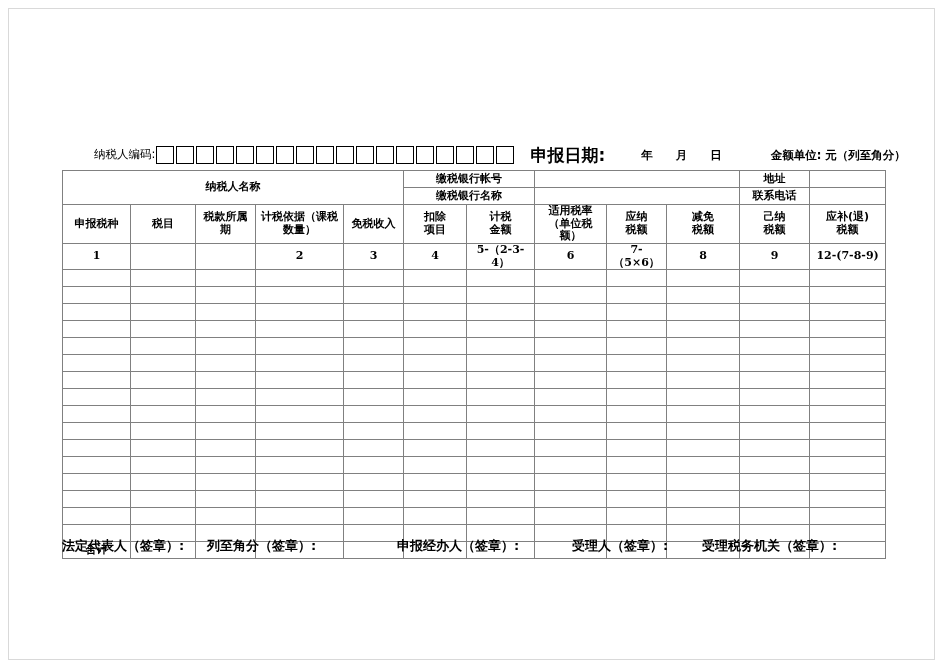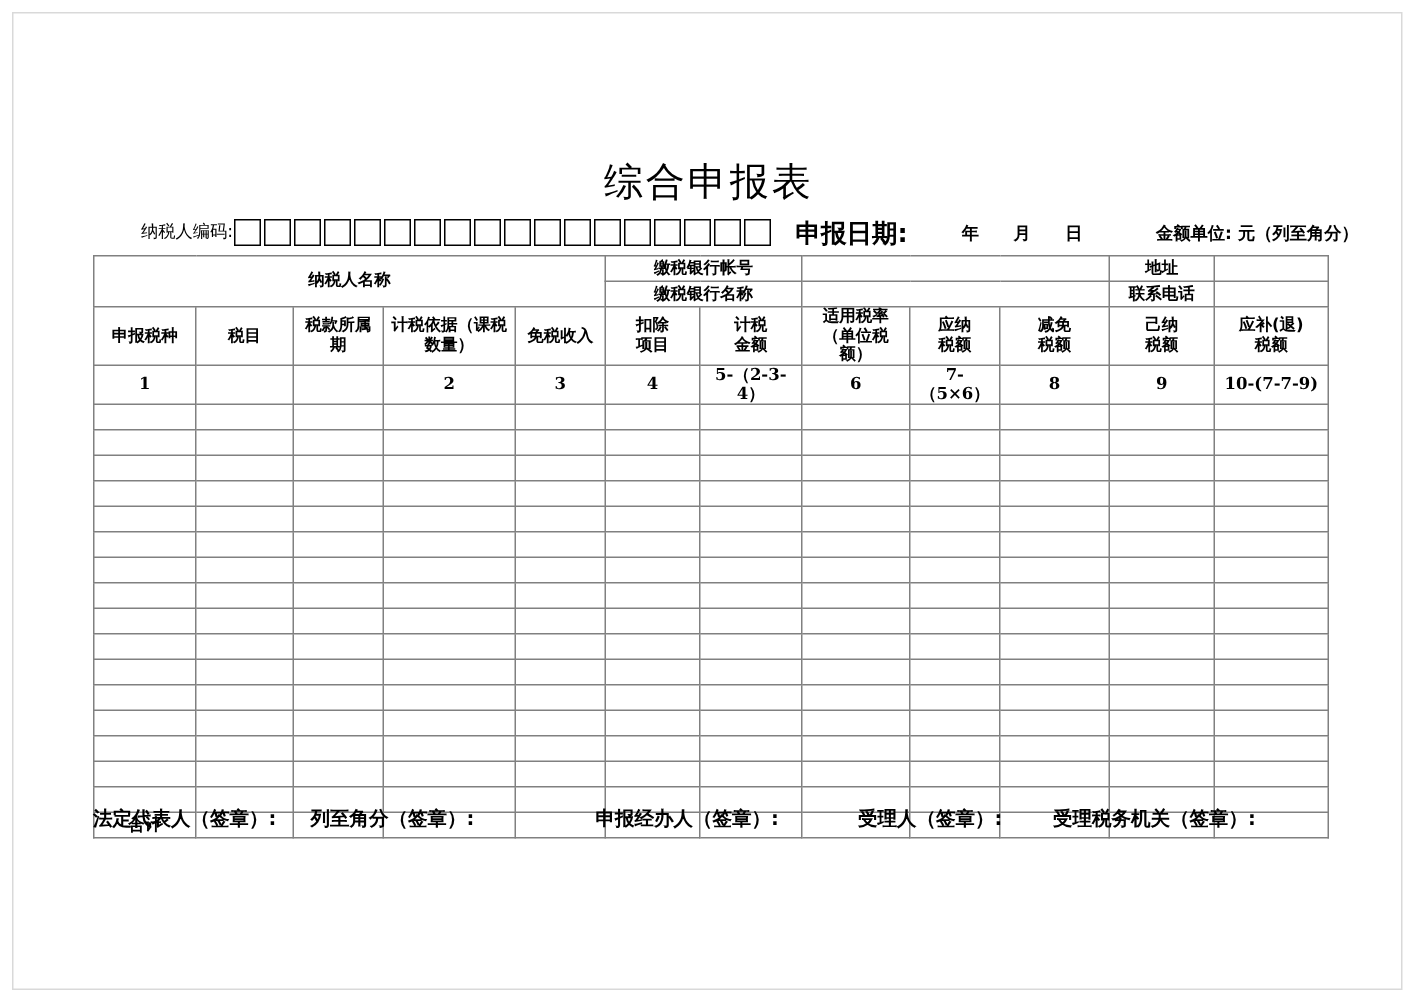--- a/index.html
+++ b/index.html
@@ -137,21 +137,20 @@
   .s3 { left: 335px; }
   .s4 { left: 510px; }
   .s5 { left: 640px; }
 </style>
 </head>
 <body>
 
 <div class="page">
   <div class="page-frame"></div>
 
-  <div class="title">综合申报表</div>
 
   <div class="code-row">
     <span class="code-label">纳税人编码:</span>
     <span class="code-boxes">
         <span class="code-box"></span>
         <span class="code-box"></span>
         <span class="code-box"></span>
         <span class="code-box"></span>
         <span class="code-box"></span>
         <span class="code-box"></span>
@@ -223,21 +222,21 @@
           <td class="num"></td>
           <td class="num"></td>
           <td class="num">2</td>
           <td class="num">3</td>
           <td class="num">4</td>
           <td class="num">5-（2-3-4）</td>
           <td class="num">6</td>
           <td class="num">7-（5×6）</td>
           <td class="num">8</td>
           <td class="num">9</td>
-          <td class="num">10-(7-7-9)</td>
+          <td class="num">12-(7-8-9)</td>
         </tr>
     <tr>
           <td class="blank"></td>
           <td class="blank"></td>
           <td class="blank"></td>
           <td class="blank"></td>
           <td class="blank"></td>
           <td class="blank"></td>
           <td class="blank"></td>
           <td class="blank"></td>

